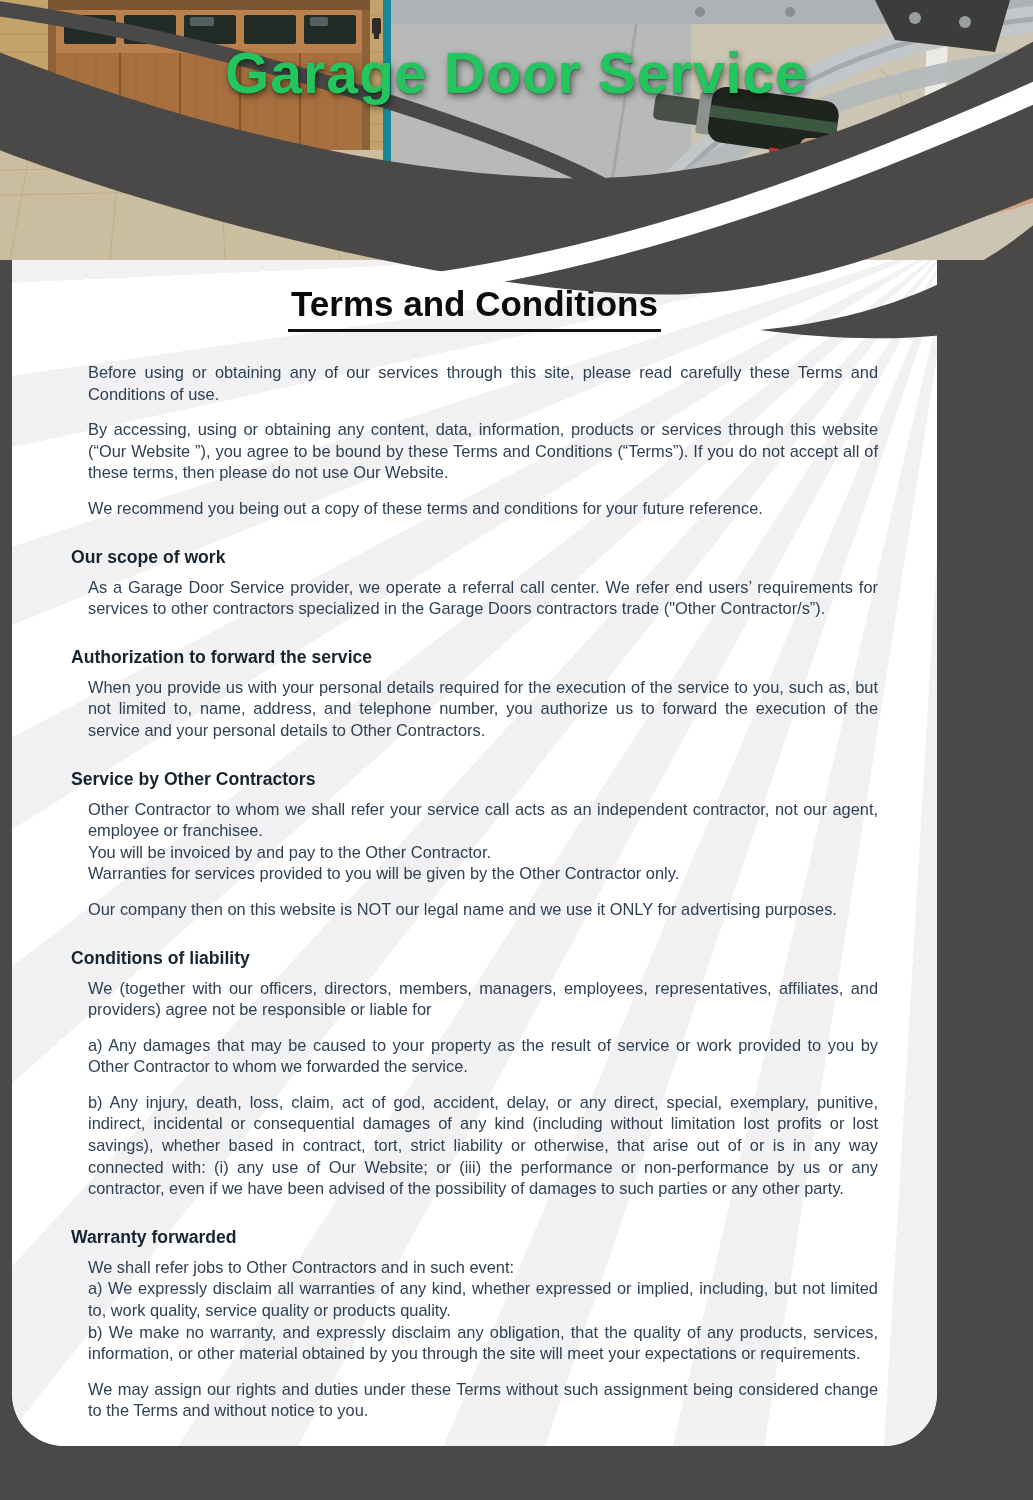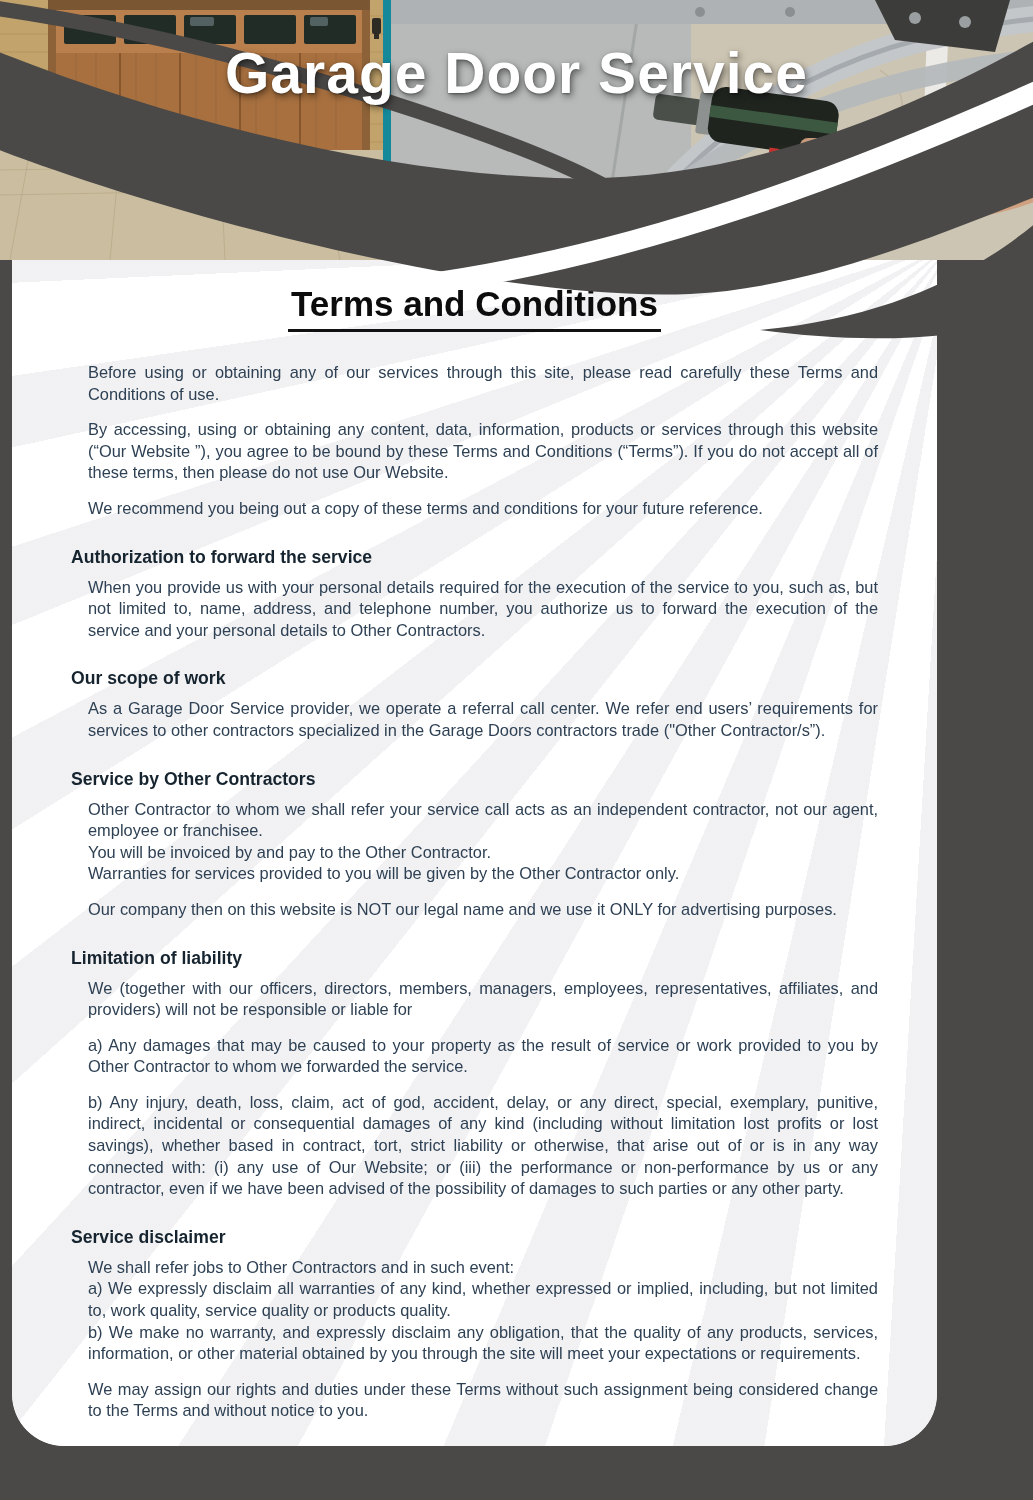--- a/index.html
+++ b/index.html
@@ -23,21 +23,21 @@
   .card .rays{
     position:absolute;inset:0;border-radius:inherit;pointer-events:none;
     background:repeating-conic-gradient(from 140deg at 102% 240px,
       var(--ray) 0deg 4.2deg, #ffffff 4.2deg 9.8deg);
     opacity:.85;
   }
   
   .header-svg{position:absolute;top:0;left:0;width:1033px;height:340px;display:block;z-index:2;}
   .brand{
     position:absolute;top:44px;left:0;width:1033px;z-index:3;
-    text-align:center;color:#ffffff;
+    text-align:center;color:#22c55e;
     font-size:57px;font-weight:bold;letter-spacing:1px;line-height:1.05;
     text-shadow:2px 3px 7px rgba(0,0,0,.5), 0 1px 2px rgba(0,0,0,.35);
   }
   
   .content{
     position:relative;z-index:1;
     padding:284px 59px 0 59px;
     color:var(--body);
     font-size:16.4px;line-height:21.6px;
     text-align:justify;
@@ -65,42 +65,42 @@
     <h1 class="page-title">
       <span class="underlined">Terms and Conditions</span>
     </h1>
     <div id="intro">
         <p class="block">Before using or obtaining any of our services through this site, please read carefully these Terms and Conditions of use.</p>
         <p class="block">By accessing, using or obtaining any content, data, information, products or services through this website (“Our Website ”), you agree to be bound by these Terms and Conditions (“Terms”). If you do not accept all of these terms, then please do not use Our Website.</p>
         <p class="block">We recommend you being out a copy of these terms and conditions for your future reference.</p>
       </div>
     <div id="sections">
         <section>
+          <h3 class="sec">Our scope of work</h3>
+          <p class="block">As a Garage Door Service provider, we operate a referral call center. We refer end users’ requirements for services to other contractors specialized in the Garage Doors contractors trade ("Other Contractor/s”).</p>
+        </section>
+        <section>
           <h3 class="sec">Authorization to forward the service</h3>
           <p class="block">When you provide us with your personal details required for the execution of the service to you, such as, but not limited to, name, address, and telephone number, you authorize us to forward the execution of the service and your personal details to Other Contractors.</p>
-        </section>
-        <section>
-          <h3 class="sec">Our scope of work</h3>
-          <p class="block">As a Garage Door Service provider, we operate a referral call center. We refer end users’ requirements for services to other contractors specialized in the Garage Doors contractors trade ("Other Contractor/s”).</p>
         </section>
         <section>
           <h3 class="sec">Service by Other Contractors</h3>
           <p class="block">Other Contractor to whom we shall refer your service call acts as an independent contractor, not our agent, employee or franchisee.
 You will be invoiced by and pay to the Other Contractor.
 Warranties for services provided to you will be given by the Other Contractor only.</p>
           <p class="block">Our company then on this website is NOT our legal name and we use it ONLY for advertising purposes.</p>
         </section>
         <section>
-          <h3 class="sec">Limitation of liability</h3>
-          <p class="block">We (together with our officers, directors, members, managers, employees, representatives, affiliates, and providers) will not be responsible or liable for</p>
+          <h3 class="sec">Conditions of liability</h3>
+          <p class="block">We (together with our officers, directors, members, managers, employees, representatives, affiliates, and providers) agree not be responsible or liable for</p>
           <p class="block">a) Any damages that may be caused to your property as the result of service or work provided to you by Other Contractor to whom we forwarded the service.</p>
           <p class="block">b) Any injury, death, loss, claim, act of god, accident, delay, or any direct, special, exemplary, punitive, indirect, incidental or consequential damages of any kind (including without limitation lost profits or lost savings), whether based in contract, tort, strict liability or otherwise, that arise out of or is in any way connected with: (i) any use of Our Website; or (iii) the performance or non-performance by us or any contractor, even if we have been advised of the possibility of damages to such parties or any other party.</p>
         </section>
         <section>
-          <h3 class="sec">Service disclaimer</h3>
+          <h3 class="sec">Warranty forwarded</h3>
           <p class="block">We shall refer jobs to Other Contractors and in such event:
 a) We expressly disclaim all warranties of any kind, whether expressed or implied, including, but not limited to, work quality, service quality or products quality.
 b) We make no warranty, and expressly disclaim any obligation, that the quality of any products, services, information, or other material obtained by you through the site will meet your expectations or requirements.</p>
         </section>
         <section>
           <p class="block">We may assign our rights and duties under these Terms without such assignment being considered change to the Terms and without notice to you.</p>
         </section>
       </div>
   </div>
 </div>

